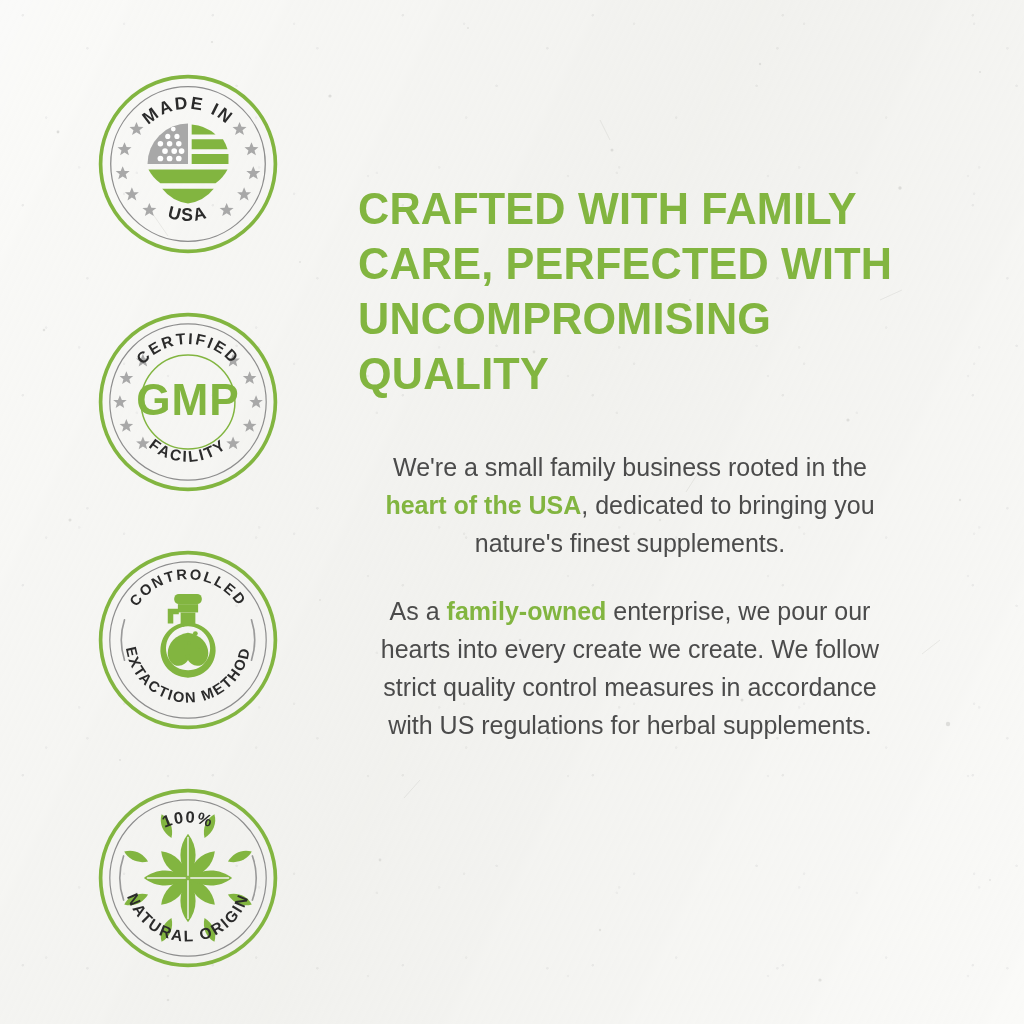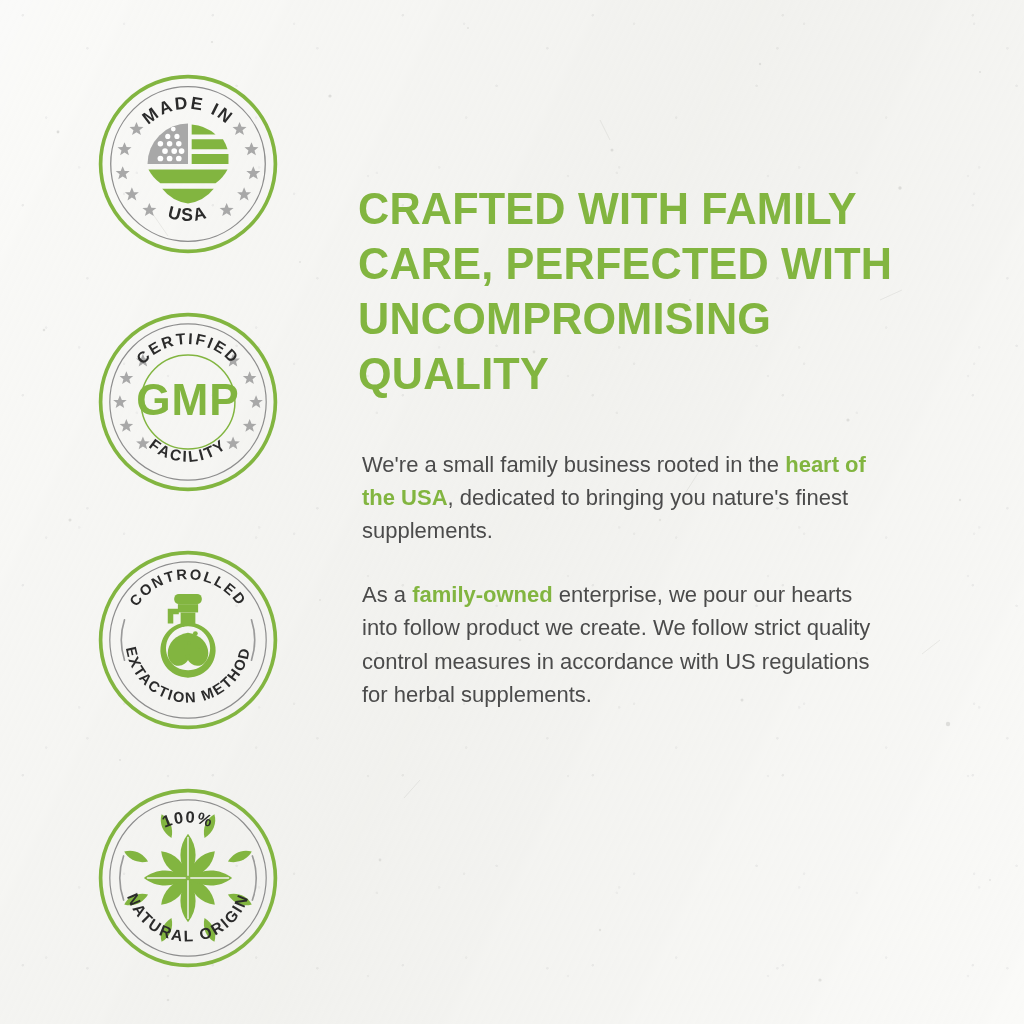--- a/index.html
+++ b/index.html
@@ -78,25 +78,26 @@
     letter-spacing: 0.2px;
     text-transform: uppercase;
     margin: 0 0 46px 0;
     transform: scaleX(0.96);
     transform-origin: left top;
   }
 
   .para {
     color: #4b4b4b;
     font-family: "Liberation Sans", sans-serif;
-    font-size: 22px;
+    font-size: 25px;
     line-height: 1.52;
-    margin: 0 0 30px 4px;
+    margin: 0 0 30px 12px;
     max-width: 520px;
     font-weight: 400;
+    text-align: center;
   }
   .para:last-child { margin-bottom: 0; }
   .hl {
     color: #82b540;
     font-weight: bold;
   }
 </style>
 </head>
 <body>
 
@@ -356,16 +357,16 @@
     </div>
 
   </div>
 
   <div id="copy">
 
     <h1 id="headline">Crafted with family care, perfected with uncompromising quality</h1>
 
     <p class="para"><span>We're a small family business rooted in the </span><span class="hl">heart of the USA</span><span>, dedicated to bringing you nature's finest supplements.</span></p>
 
-    <p class="para"><span>As a </span><span class="hl">family-owned</span><span> enterprise, we pour our hearts into follow product we create. We follow strict quality control measures in accordance with US regulations for herbal supplements.</span></p>
+    <p class="para"><span>As a </span><span class="hl">family-owned</span><span> enterprise, we pour our hearts into every create we create. We follow strict quality control measures in accordance with US regulations for herbal supplements.</span></p>
 
   </div>
 </div>
 
 </body></html>

